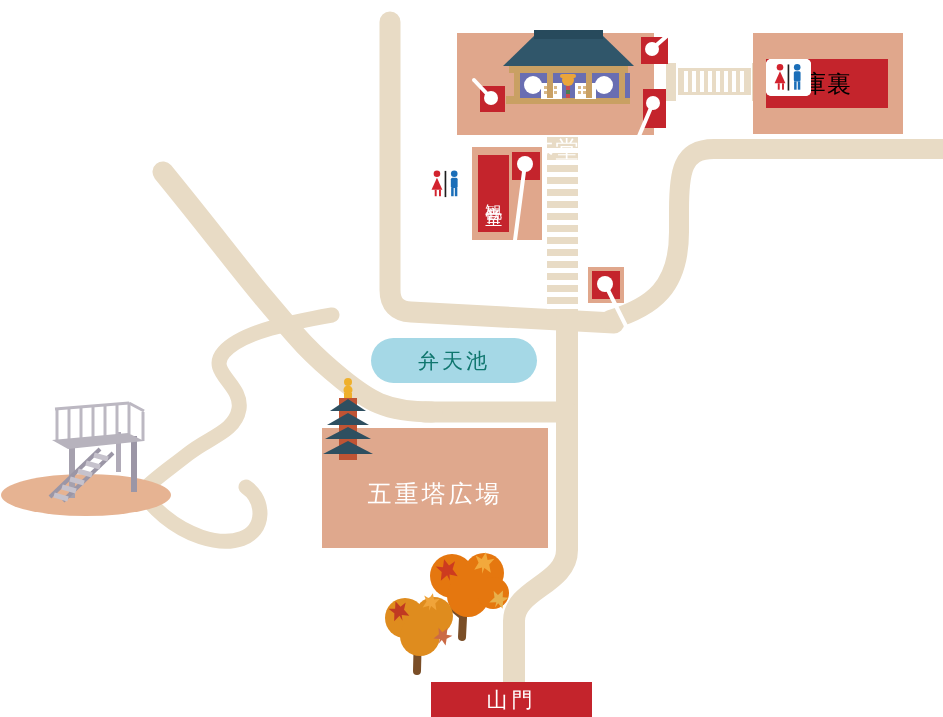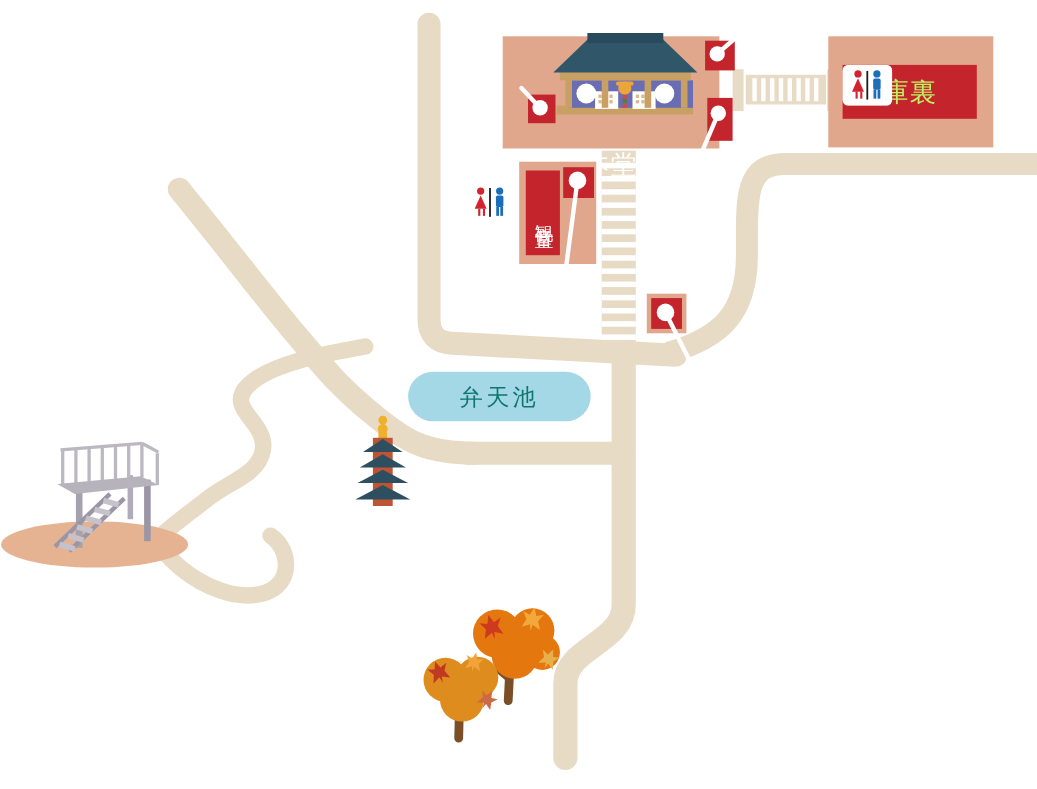--- a/index.html
+++ b/index.html
@@ -13,21 +13,21 @@
   .area-label{
     position:absolute;left:0;right:0;text-align:center;
     color:#fff;letter-spacing:2px;
   }
   .hondo-label{top:101px;font-size:23px;}
   .plaza-label{top:50px;font-size:24px;letter-spacing:3px;}
   .kuri-badge{
     position:absolute;left:13px;top:26px;width:122px;height:49px;
     background:#c4242c;display:flex;align-items:center;justify-content:center;gap:7px;
   }
-  .kuri-badge span{color:#bef264;font-size:24px;letter-spacing:1px;}
+  .kuri-badge span{color:#000000;font-size:24px;letter-spacing:1px;}
   .kannon-badge{
     position:absolute;left:6px;top:8px;width:31px;height:77px;
     background:#c4242c;display:flex;align-items:center;justify-content:center;
   }
   .kannon-badge span{
     color:#fff;font-size:17px;line-height:1.25;
     writing-mode:vertical-rl;text-orientation:upright;letter-spacing:2px;
   }
   .pond{
     position:absolute;left:371px;top:338px;width:166px;height:45px;
@@ -132,21 +132,27 @@
   <div class="area" style="left:472px;top:147px;width:70px;height:93px;">
     <div class="kannon-badge">
       <span>観音堂</span>
     </div>
   </div>
 
   <div class="pond">
     <span>弁天池</span>
   </div>
 
-
+  <div class="area" style="left:322px;top:428px;width:226px;height:120px;background:#dfa88d;">
+    <div class="area-label plaza-label">五重塔広場</div>
+  </div>
+
+  <div class="sanmon">
+    <span>山門</span>
+  </div>
 
   <svg width="943" height="717" viewBox="0 0 943 717">
 
     <g>
       <ellipse cx="86" cy="495" rx="85" ry="21" fill="#e6b392"></ellipse>
       <g>
 
         <rect x="131" y="436" width="6" height="56" fill="#9b96a6"></rect>
         <rect x="69" y="444" width="6" height="54" fill="#a6a1ae"></rect>
         <rect x="116" y="432" width="5" height="40" fill="#b0abb8"></rect>

